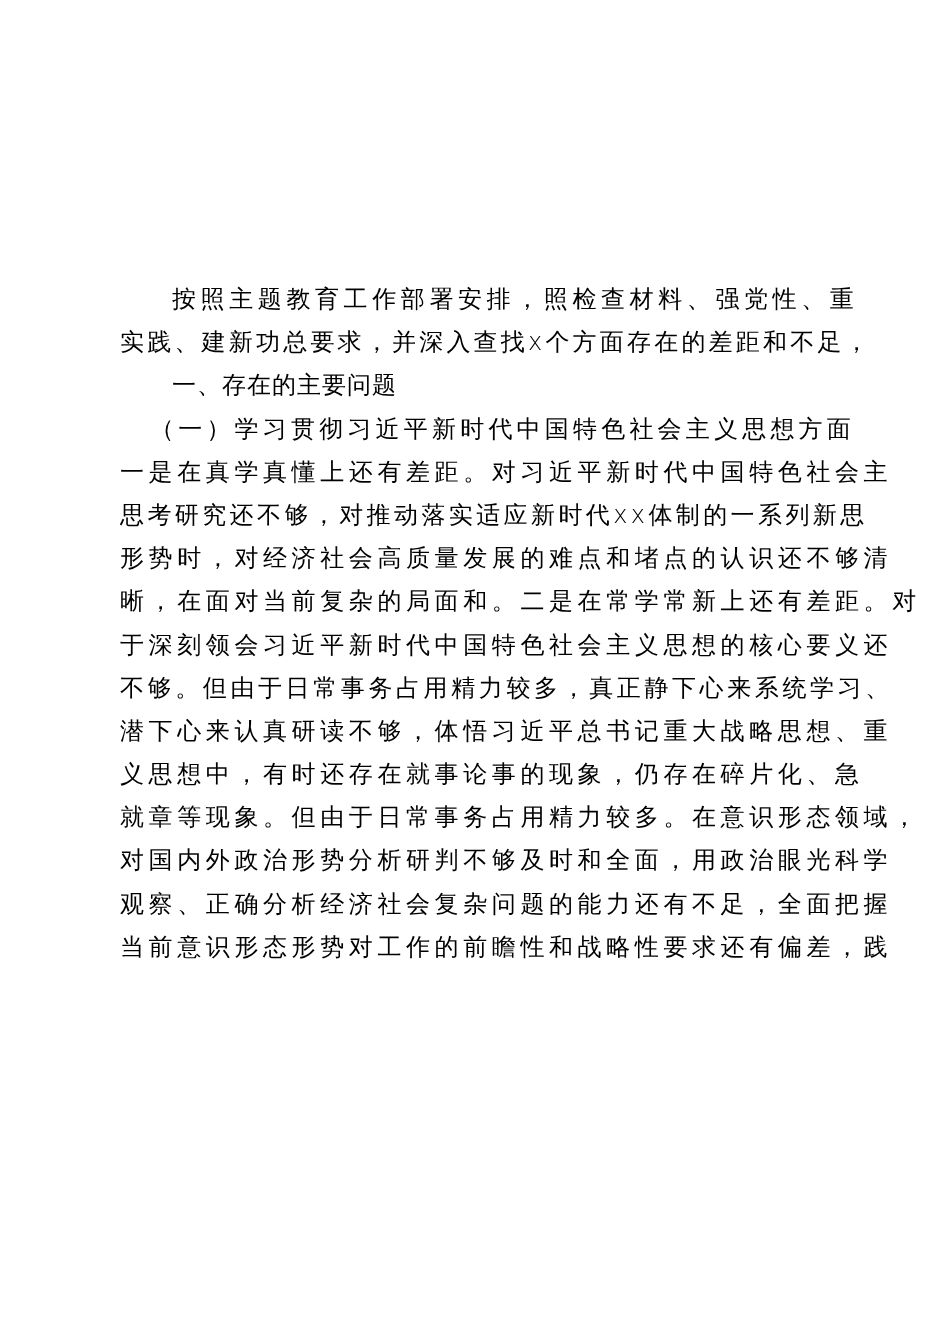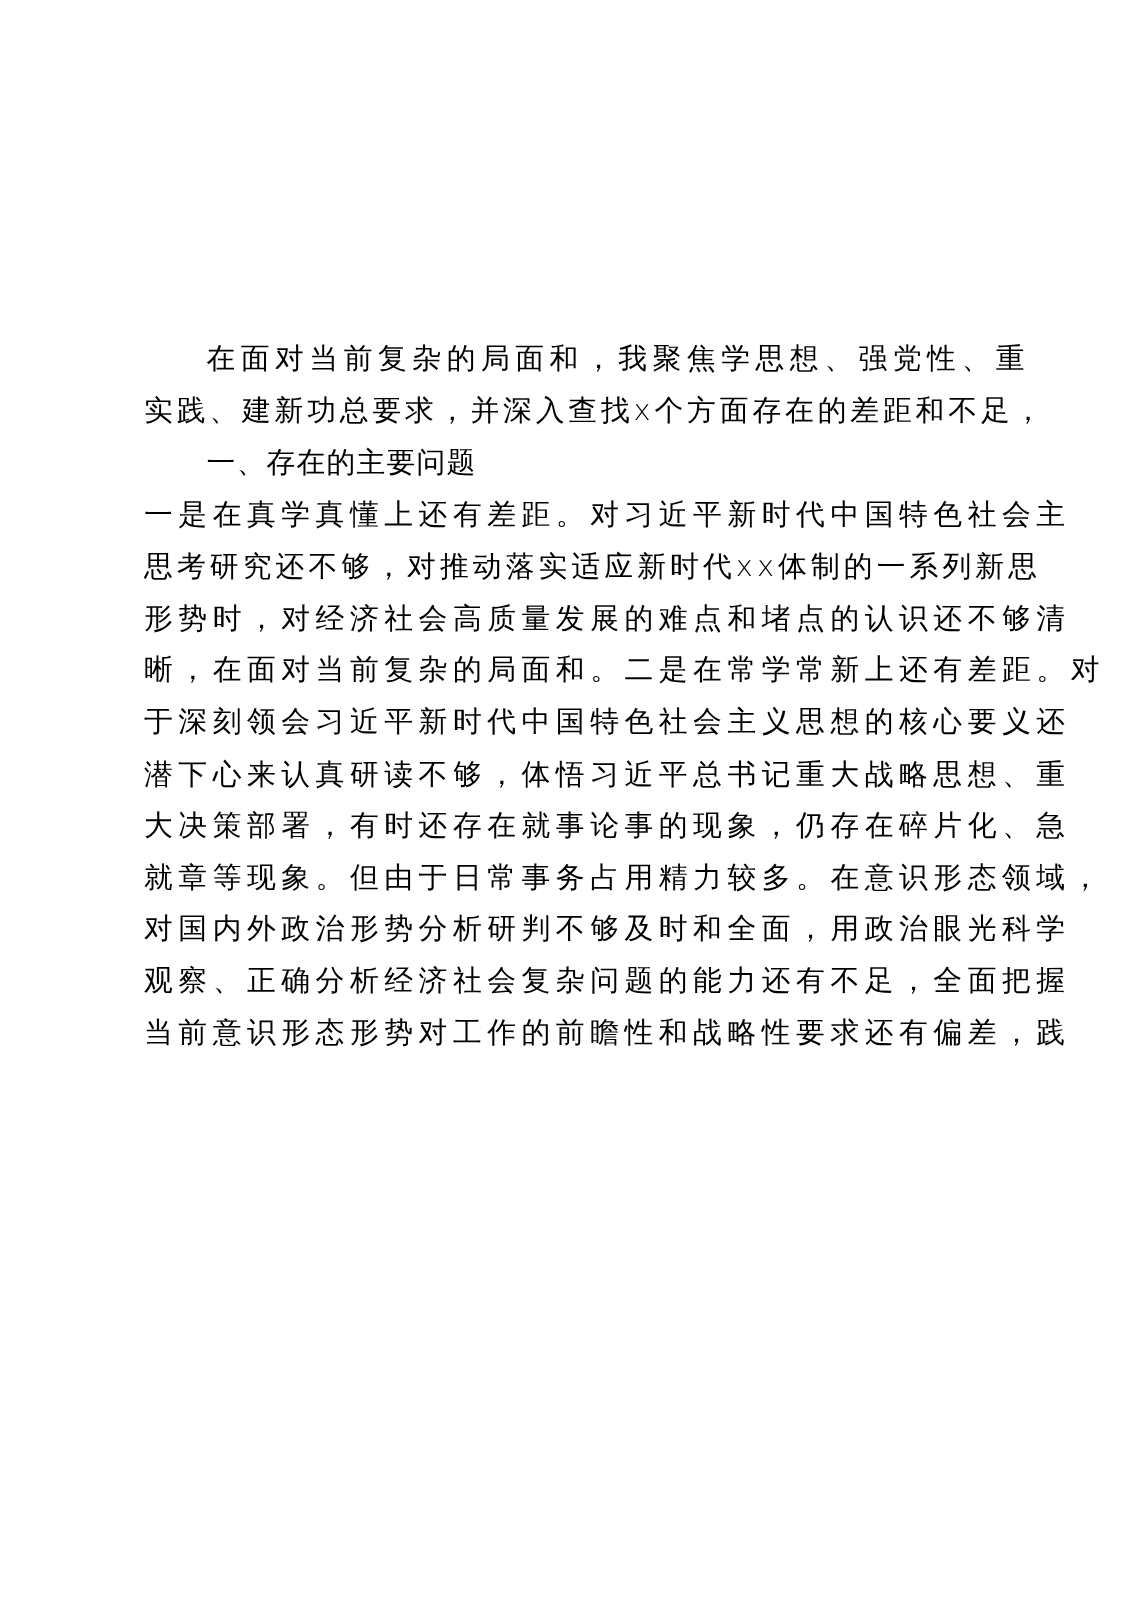--- a/index.html
+++ b/index.html
@@ -63,31 +63,33 @@
   }
   .ln.flush { padding-left: 0; }
 </style>
 </head>
 <body>
 
 <div class="page">
 
 
   <div class="body">
-    <span class="ln indent">在面对当前复杂的局面和，我聚焦学思想、强党性、重</span>
+    <span class="ln indent">按照主题教育工作部署安排，照检查材料、强党性、重</span>
     <span class="ln flush" style="letter-spacing:3.2px">实践、建新功总要求，并深入查找x个方面存在的差距和不足，</span>
 
     <span class="ln heading1">一、存在的主要问题</span>
+    <span class="ln heading2" style="padding-left:30px;letter-spacing:4.2px">（一）学习贯彻习近平新时代中国特色社会主义思想方面</span>
 
     <span class="ln flush">一是在真学真懂上还有差距。对习近平新时代中国特色社会主</span>
     <span class="ln flush" style="letter-spacing:3.4px">思考研究还不够，对推动落实适应新时代xx体制的一系列新思</span>
     <span class="ln flush">形势时，对经济社会高质量发展的难点和堵点的认识还不够清</span>
     <span class="ln flush">晰，在面对当前复杂的局面和。二是在常学常新上还有差距。对</span>
     <span class="ln flush">于深刻领会习近平新时代中国特色社会主义思想的核心要义还</span>
+    <span class="ln flush" style="letter-spacing:3.6px">不够。但由于日常事务占用精力较多，真正静下心来系统学习、</span>
     <span class="ln flush">潜下心来认真研读不够，体悟习近平总书记重大战略思想、重</span>
-    <span class="ln flush">大决策部署，有时还存在就事论事的现象，仍存在碎片化、急</span>
+    <span class="ln flush">义思想中，有时还存在就事论事的现象，仍存在碎片化、急</span>
     <span class="ln flush">就章等现象。但由于日常事务占用精力较多。在意识形态领域，</span>
     <span class="ln flush">对国内外政治形势分析研判不够及时和全面，用政治眼光科学</span>
     <span class="ln flush">观察、正确分析经济社会复杂问题的能力还有不足，全面把握</span>
     <span class="ln flush">当前意识形态形势对工作的前瞻性和战略性要求还有偏差，践</span>
   </div>
 
 </div>
 
 </body></html>

